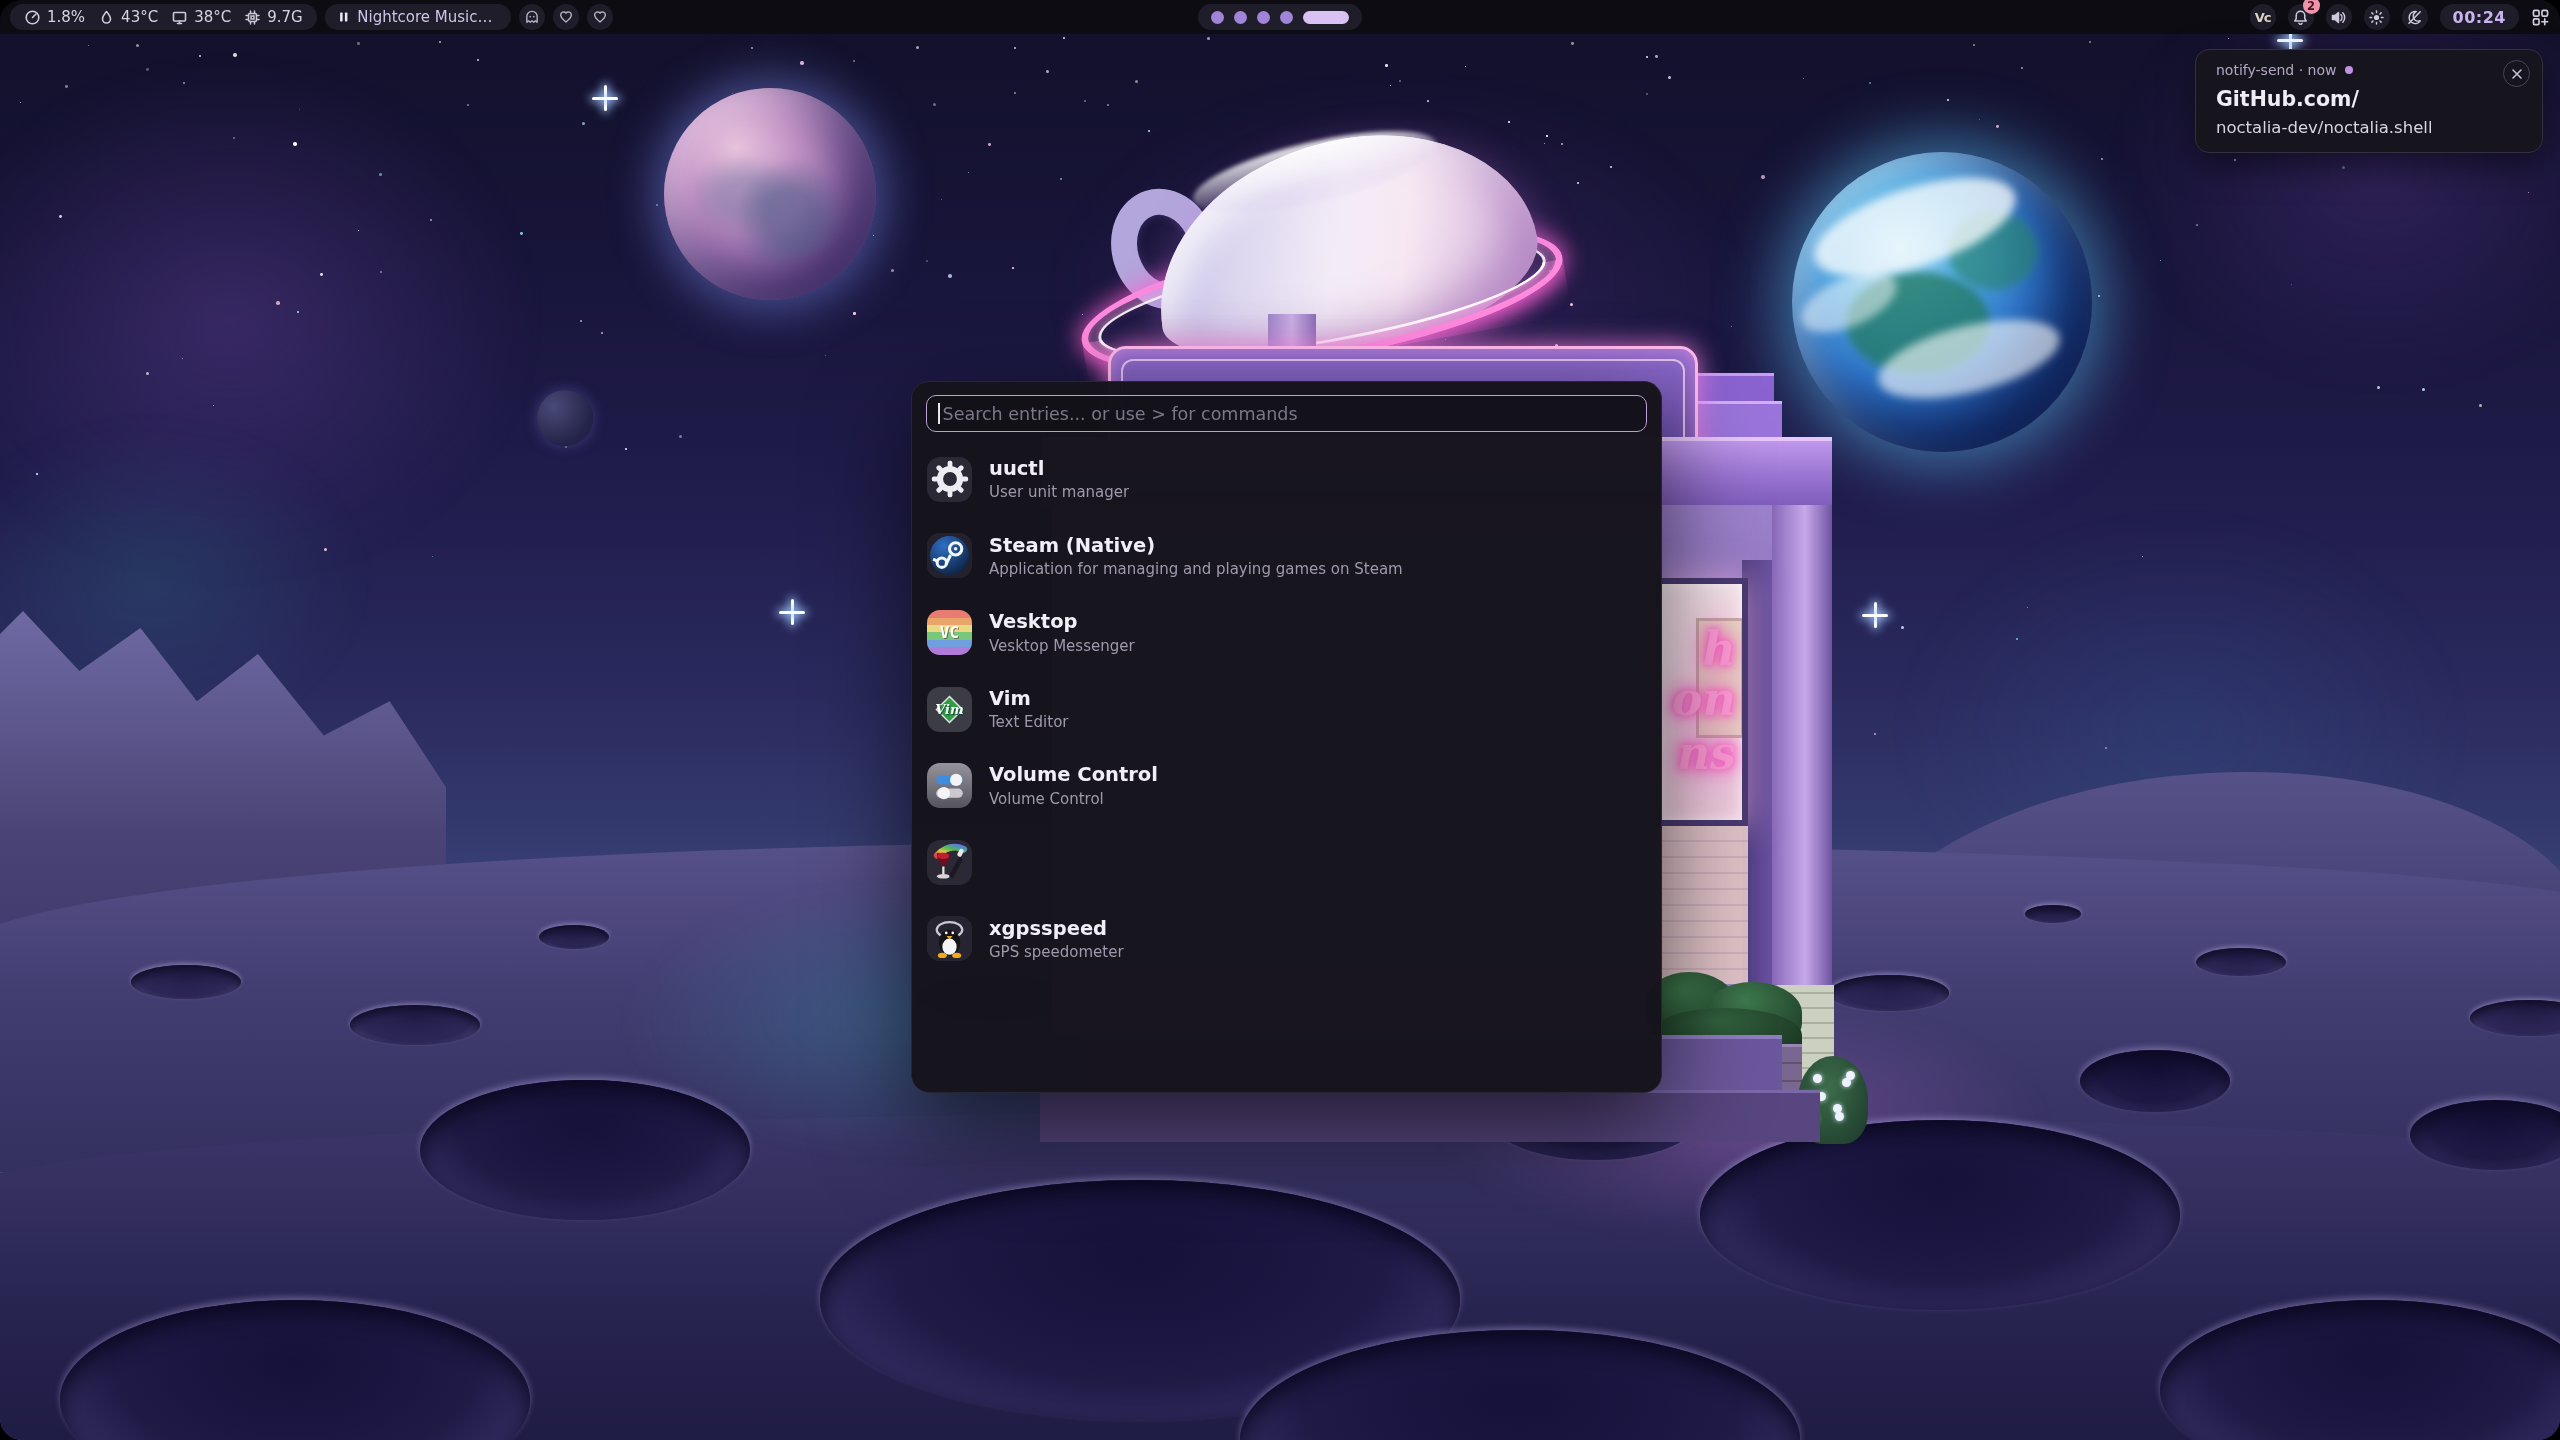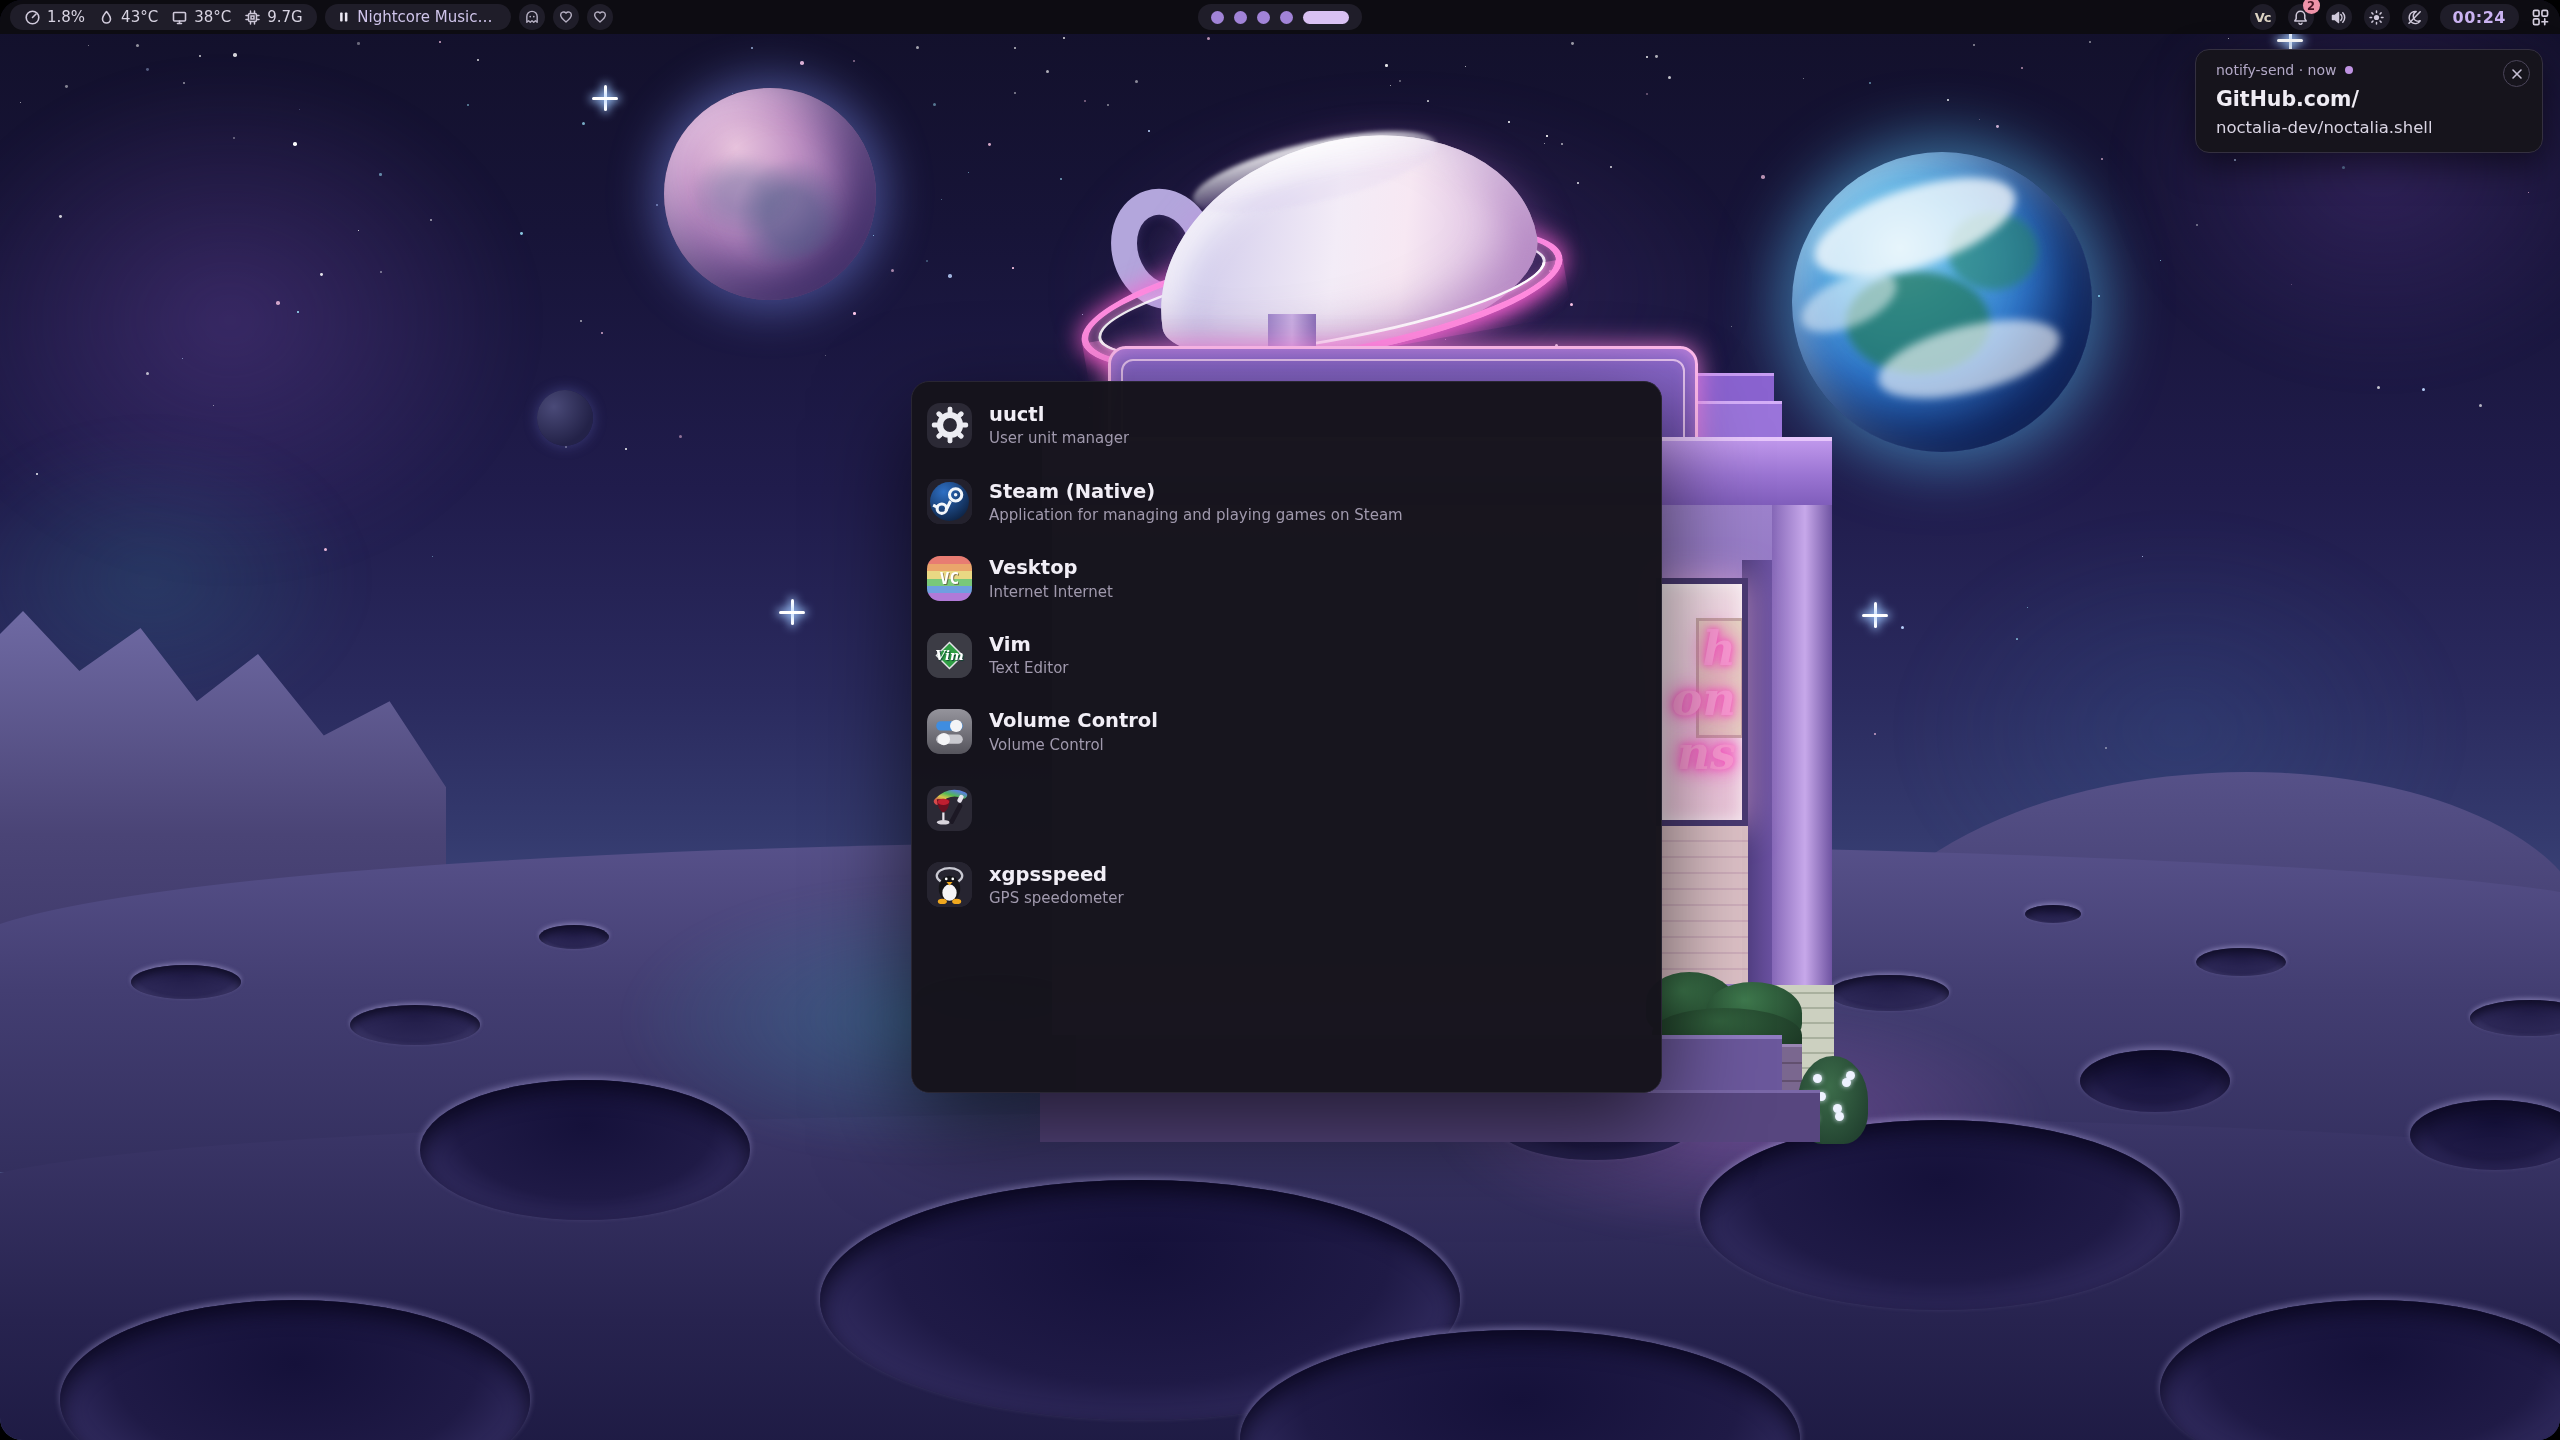--- a/index.html
+++ b/index.html
@@ -567,20 +567,24 @@
     <div class="notif-close">
       <svg width="12" height="12" viewBox="0 0 12 12" stroke="#c6c0d4" stroke-width="1.6" stroke-linecap="round">
           <path d="M2 2 L10 10 M10 2 L2 10"></path>
         </svg>
     </div>
     <div class="notif-title">GitHub.com/</div>
     <div class="notif-body">noctalia-dev/noctalia.shell</div>
   </div>
 
   <div class="launcher">
+    <div class="search" role="textbox">
+      <span class="caret"></span>
+      <span class="placeholder">Search entries... or use &gt; for commands</span>
+    </div>
     <div class="rows" id="launcher-rows">
         <div class="row">
     <div class="tile">
             <svg width="42" height="42" viewBox="0 0 44 44">
               <g fill="#ececf2">
                 <rect x="19.5" y="3" width="5" height="7" rx="2"></rect>
                 <rect x="19.5" y="3" width="5" height="7" rx="2" transform="rotate(45 22 22)"></rect>
                 <rect x="19.5" y="3" width="5" height="7" rx="2" transform="rotate(90 22 22)"></rect>
                 <rect x="19.5" y="3" width="5" height="7" rx="2" transform="rotate(135 22 22)"></rect>
                 <rect x="19.5" y="3" width="5" height="7" rx="2" transform="rotate(180 22 22)"></rect>
@@ -618,21 +622,21 @@
       <div class="sub">Application for managing and playing games on Steam</div>
     </div>
   </div>
         <div class="row">
     <div class="tile">
             <div class="ves-bg"></div>
             <span class="icon-text ves-text">VC</span>
           </div>
     <div class="meta">
       <div class="title">Vesktop</div>
-      <div class="sub">Internet Internet</div>
+      <div class="sub">Vesktop Messenger</div>
     </div>
   </div>
         <div class="row">
     <div class="tile">
             <div class="vim-wrap">
               <svg width="45" height="45" viewBox="0 0 44 44">
                 <rect x="13" y="13" width="18" height="18" fill="#2f9e44" stroke="#e4e4e8" stroke-width="1.4" transform="rotate(45 22 22)"></rect>
               </svg>
               <span class="icon-text vim-text">Vim</span>
             </div>

